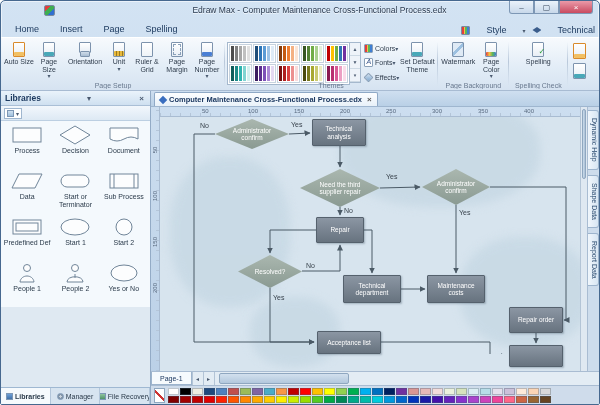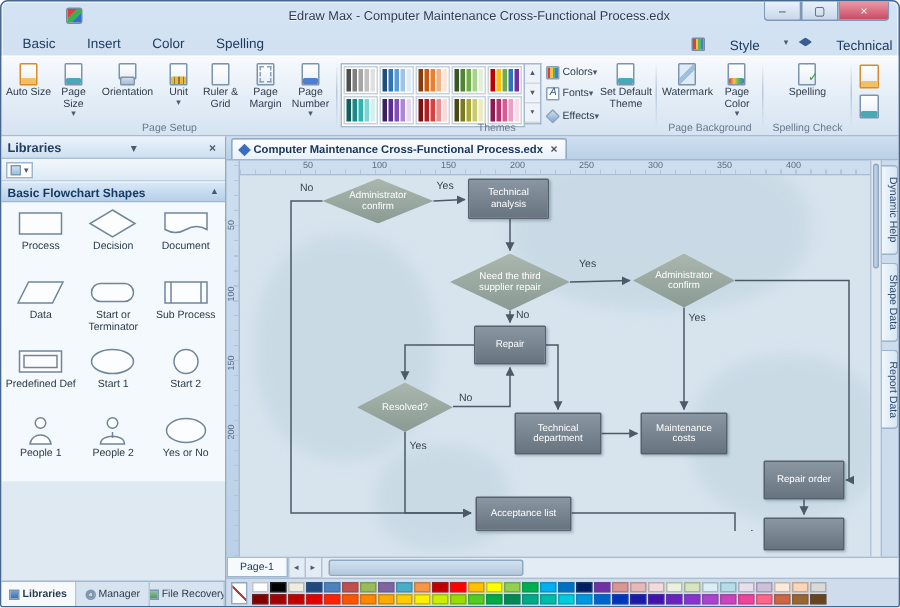--- a/index.html
+++ b/index.html
@@ -15,21 +15,21 @@
   .win-btns{position:absolute;top:0;right:6px;display:flex;z-index:5;}
   .wb{width:25px;height:13px;border:1px solid #7d97b5;border-top:none;display:flex;align-items:center;justify-content:center;
     font-size:8px;color:#37475c;background:linear-gradient(#eaf2fa,#c8d8ea);}
   .wb:first-child{border-radius:0 0 0 3px;}
   .wb.close{width:34px;background:linear-gradient(#eb9aa8,#c94a60);color:#fff;border-radius:0 0 3px 0;}
   
   .tabrow{height:18px;display:flex;align-items:flex-end;padding:0 4px;flex:0 0 auto;}
   .rtab{padding:2px 9px 3px;margin-right:1px;border-radius:3px 3px 0 0;color:#1f3c61;border:1px solid transparent;border-bottom:none;}
   .rtab.active{background:linear-gradient(#fbfdfe,#e7f0f9);border-color:#95adc9;}
   .tab-right{margin-left:auto;display:flex;gap:7px;align-items:center;padding-bottom:2px;color:#1f3c61;}
-  .mini{display:flex;align-items:flex-start;gap:16px;}
+  .mini{display:flex;align-items:center;gap:16px;}
   .pal-ic{width:9px;height:9px;border-radius:1px;background:linear-gradient(90deg,#e23d3d 25%,#f6c244 25% 50%,#57b65c 50% 75%,#3f7fd4 75%);border:1px solid #7a8aa0;}
   .cap-ic{width:9px;height:6px;background:#3b5d8c;clip-path:polygon(50% 0,100% 50%,50% 100%,0 50%);}
   .dd::after{content:" ▾";font-size:6px;color:#4a5a70;}
   
   .ribbon{height:54px;display:flex;background:linear-gradient(#f7fafd,#e3edf7 55%,#d6e3f1);border-top:1px solid #fff;
     border-bottom:1px solid #a8bbd2;padding:1px 1px;flex:0 0 auto;overflow:hidden;}
   .rgroup{position:relative;padding:1px 2px 10px;display:flex;align-items:flex-start;flex:0 0 auto;}
   .rg-label{position:absolute;bottom:0;left:0;right:0;text-align:center;font-size:7px;color:#68788e;white-space:nowrap;overflow:hidden;}
   .gsep{width:1px;margin:3px 0;background:linear-gradient(180deg,rgba(255,255,255,0),#b9c8da 45%,rgba(255,255,255,0));flex:0 0 auto;}
   .bigbtn{width:30px;height:42px;display:flex;flex-direction:column;align-items:center;font-size:7px;line-height:1.1;
@@ -157,23 +157,23 @@
     <div class="appicon"></div>
     <div class="tb-title">Edraw Max - Computer Maintenance Cross-Functional Process.edx</div>
   </div>
   <div class="win-btns">
     <div class="wb">–</div>
     <div class="wb">▢</div>
     <div class="wb close">×</div>
   </div>
 
   <div class="tabrow">
-    <div class="rtab">Basic</div>
+    <div class="rtab">Home</div>
     <div class="rtab">Insert</div>
-    <div class="rtab">Color</div>
+    <div class="rtab">Page</div>
     <div class="rtab">Spelling</div>
     <div class="tab-right">
       <div class="mini dd">
         <span class="pal-ic"></span>
         <span>Style</span>
       </div>
       <div class="mini">
         <span class="cap-ic"></span>
         <span>Technical</span>
       </div>
@@ -380,24 +380,20 @@
     <div class="libpanel">
       <div class="lp-header">
         <span>Libraries</span>
         <span class="lp-hbtn">▾</span>
         <span class="lp-hbtn">×</span>
       </div>
       <div class="lp-tools">
         <div class="tool-combo dd">
           <span class="tc-ic"></span>
         </div>
-      </div>
-      <div class="lp-sec">
-        <span>Basic Flowchart Shapes</span>
-        <span class="chev">▲</span>
       </div>
       <div class="shape-grid">
         <div class="cell">
           <svg class="shape" viewBox="0 0 34 22">
               <rect x="3" y="4" width="28" height="14"></rect>
             </svg>
           <span class="cell-label">Process</span>
         </div>
         <div class="cell">
           <svg class="shape" viewBox="0 0 34 22">

